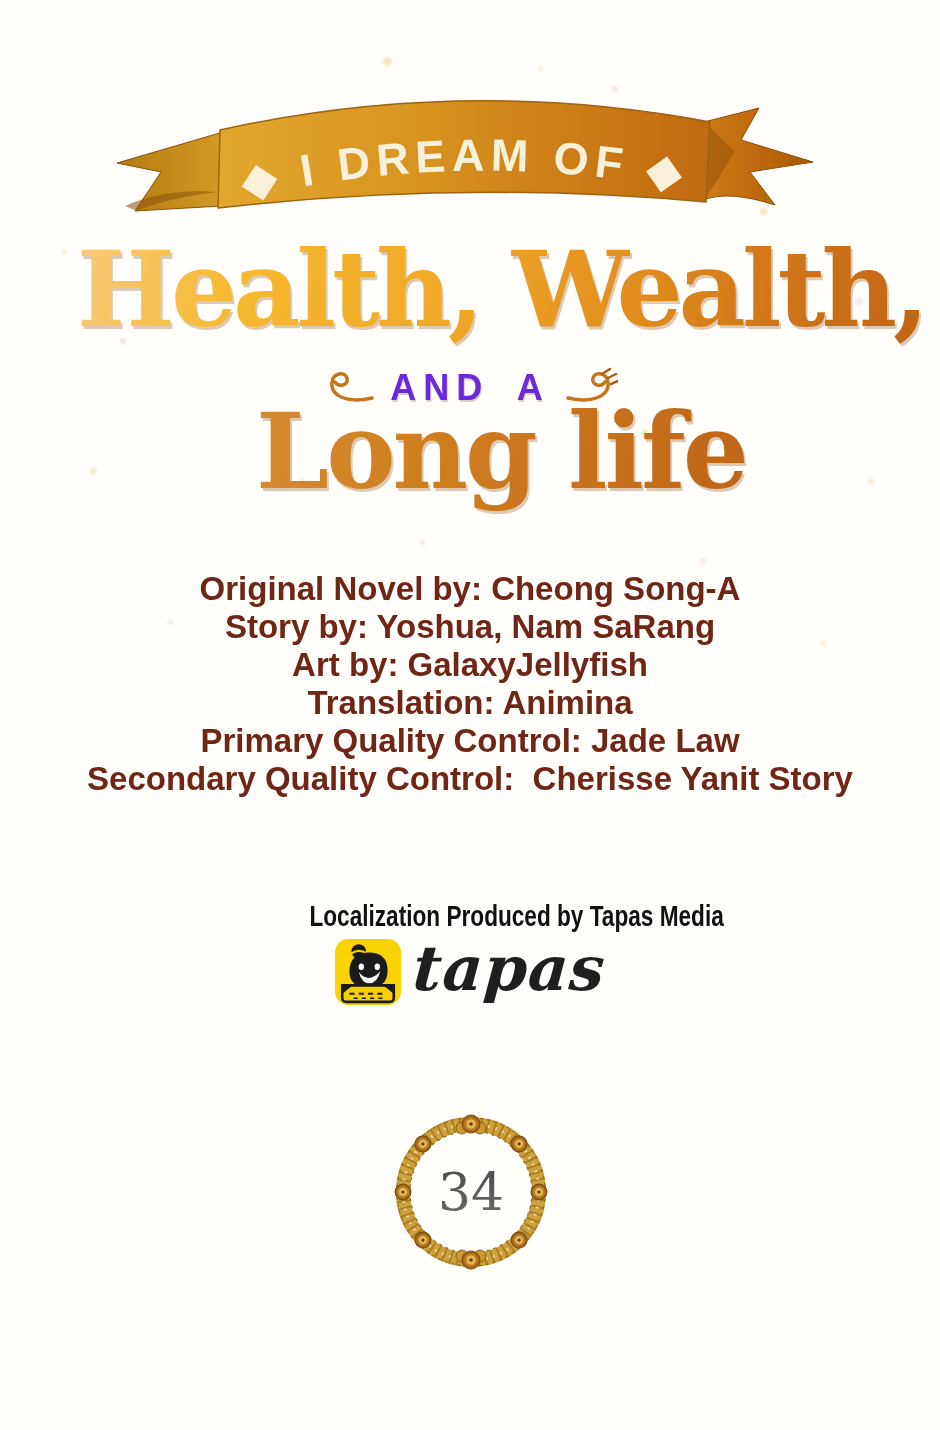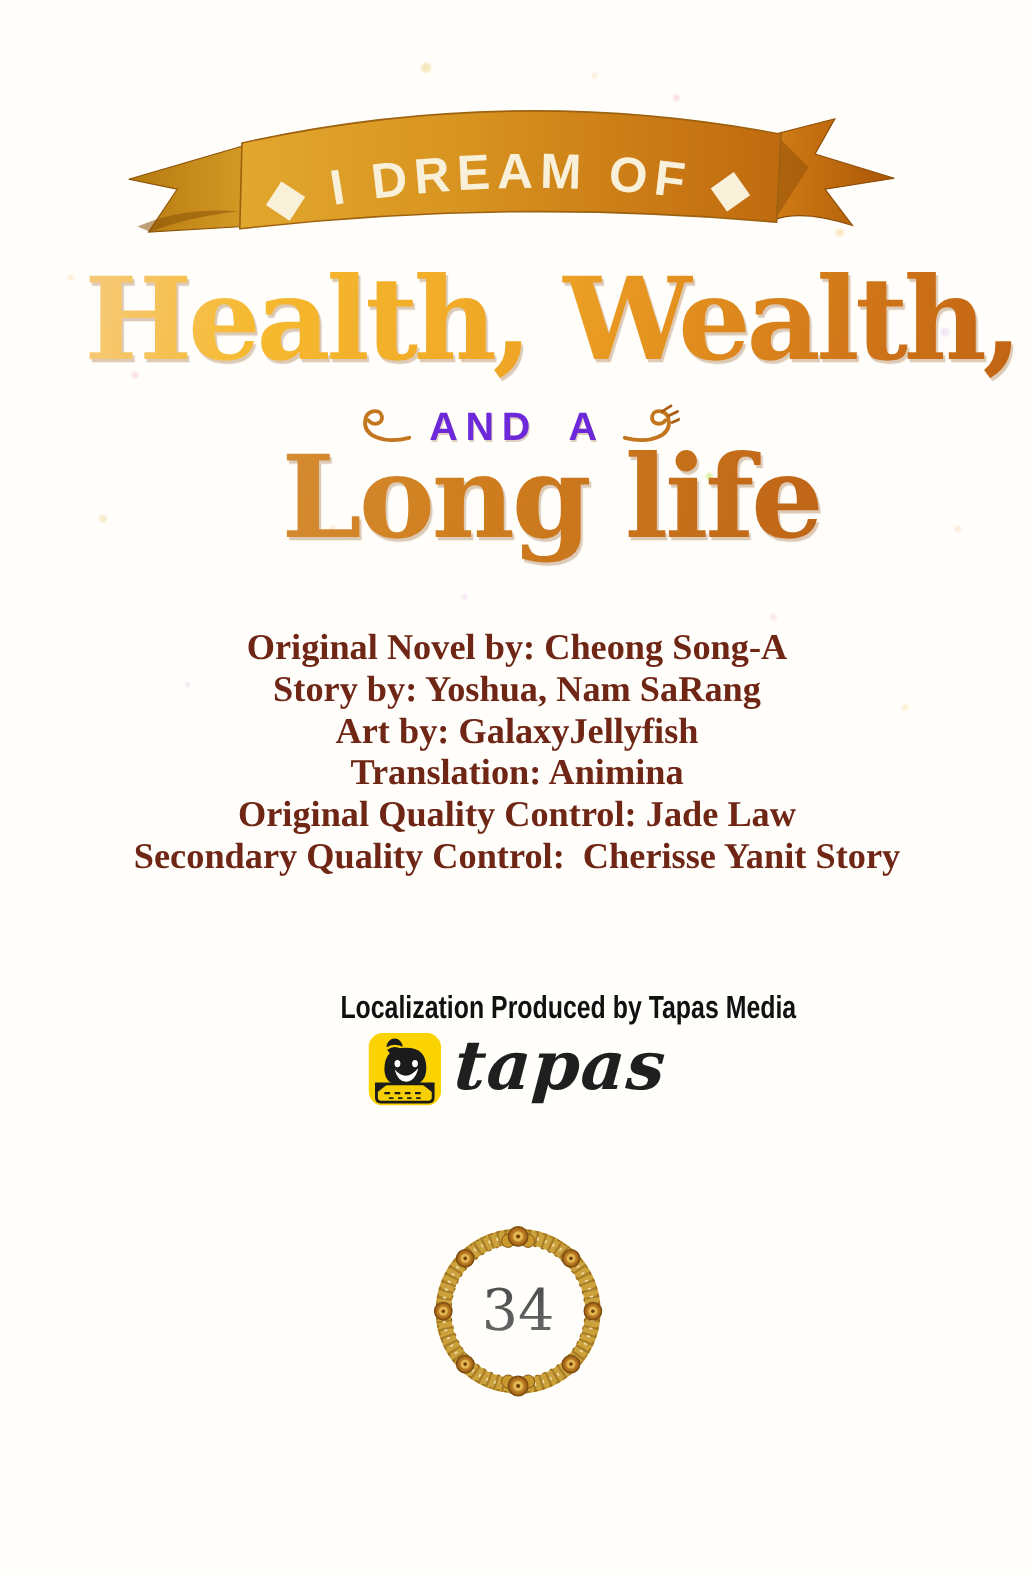--- a/index.html
+++ b/index.html
@@ -41,21 +41,21 @@
   }
   .and-a{
     font-family:"Liberation Sans",sans-serif;font-weight:bold;
     font-size:36px;letter-spacing:7px;word-spacing:12px;color:#6d28d9;
     text-shadow:1px 2px 0 rgba(130,65,5,.25);
   }
   .flourish{width:52px;height:44px;}
   
   .credits{
     position:absolute;left:0;width:940px;text-align:center;
-    color:#6f2615;font-family:Liberation Serif, serif;font-weight:bold;
+    color:#6f2615;font-family:Liberation Sans, sans-serif;font-weight:bold;
   }
   .credits-production{top:570px;}
   .credits-localization{top:684px;}
   .cred{font-size:33px;line-height:38px;white-space:pre;}
   
   .producer-line-wrap{position:absolute;left:0;top:900px;width:940px;text-align:center;margin-left:47px;}
   .producer-line{
     display:inline-block;
     font-family:"Liberation Sans",sans-serif;font-weight:bold;
     font-size:29px;color:#111;
@@ -153,21 +153,21 @@
   <div class="title-line title-2">Long life</div>
 
   <div class="credits credits-production">
     <div class="cred">Original Novel by: Cheong Song-A</div>
     <div class="cred">Story by: Yoshua, Nam SaRang</div>
     <div class="cred">Art by: GalaxyJellyfish</div>
   </div>
 
   <div class="credits credits-localization">
     <div class="cred">Translation: Animina</div>
-    <div class="cred">Original Quality Control: Jade Law</div>
+    <div class="cred">Primary Quality Control: Jade Law</div>
     <div class="cred">Secondary Quality Control:  Cherisse Yanit Story</div>
   </div>
 
   <div class="producer-line-wrap">
     <span class="producer-line">Localization Produced by Tapas Media</span>
   </div>
 
   <div class="tapas-row">
     <svg class="tapas-icon" viewBox="0 0 64 64">
       <rect x="0" y="0" width="64" height="64" rx="13" fill="#fbd303"></rect>

